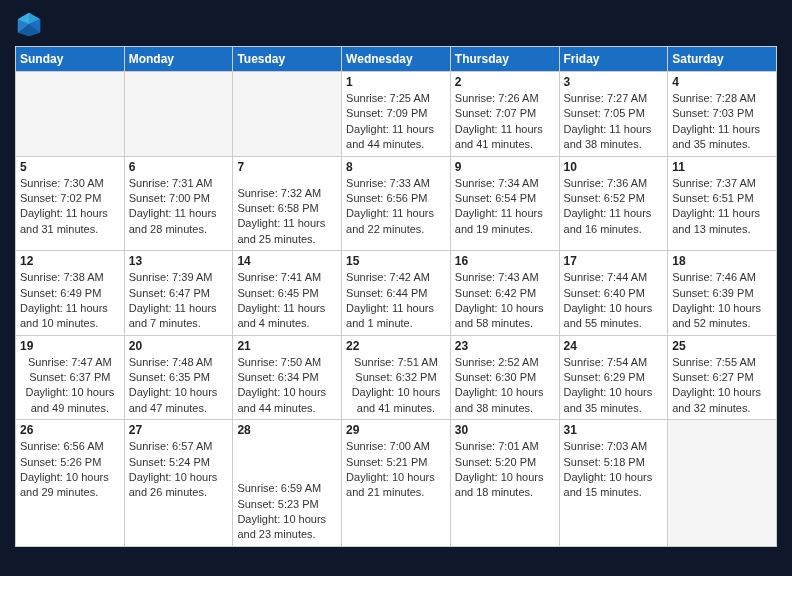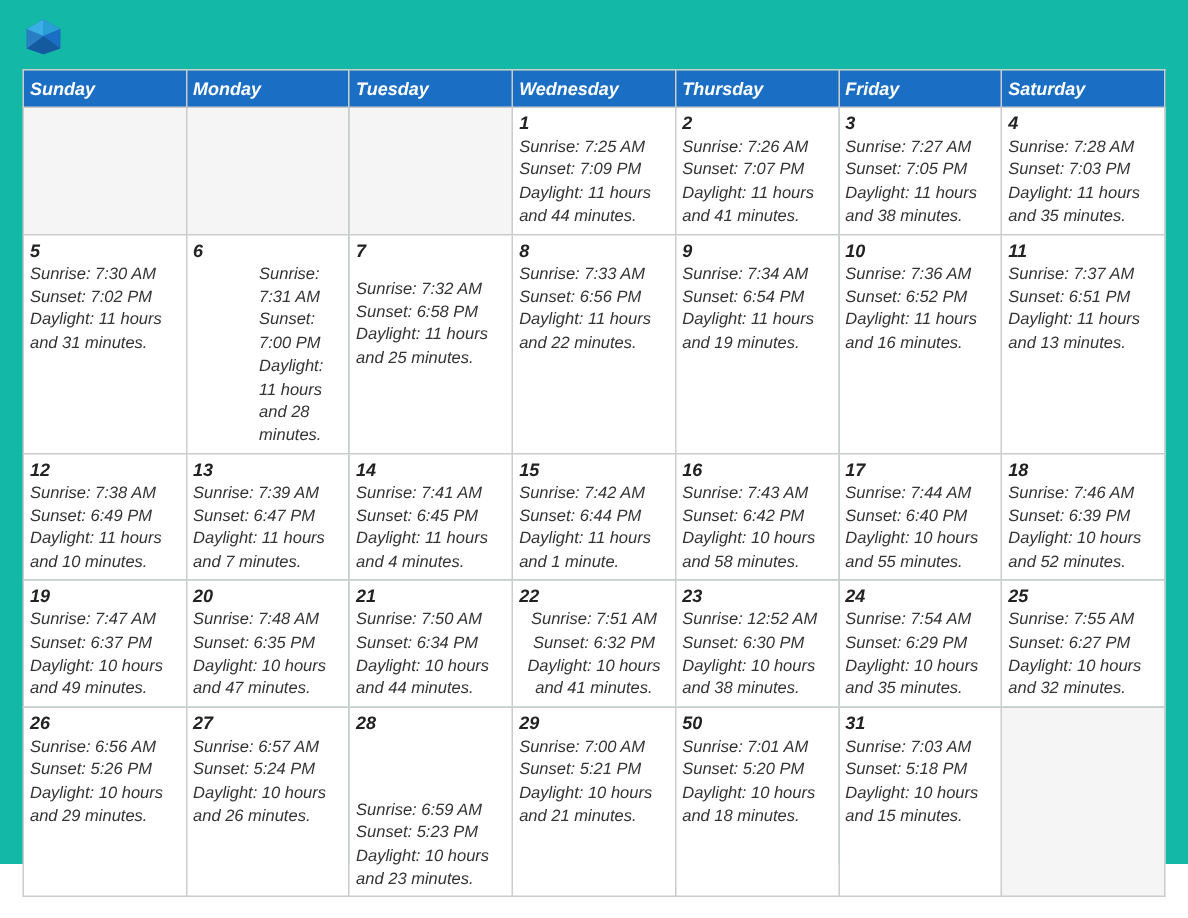--- a/index.html
+++ b/index.html
@@ -6,23 +6,22 @@
     body {
       width: 792px;
       height: 612px;
       font-family: Arial, sans-serif;
       background: #fff;
       overflow: hidden;
     }
     .page {
       width: 792px;
       height: 576px;
-      background: #14b8a6;
+      background: #0f172a;
       padding: 10px 15px;
-      font-style: italic;
     }
     .header {
       display: flex;
       justify-content: space-between;
       align-items: flex-start;
       margin-bottom: 8px;
     }
     .logo {
       display: flex;
       align-items: center;
@@ -157,21 +156,21 @@
         <tr>
           <td>
             <div class="day-num">5</div>
             <div class="day-info" style="white-space: pre-line;">Sunrise: 7:30 AM
 Sunset: 7:02 PM
 Daylight: 11 hours
 and 31 minutes.</div>
           </td>
           <td>
             <div class="day-num">6</div>
-            <div class="day-info" style="white-space: pre-line; margin-left: 44px;">Sunrise: 7:31 AM
+            <div class="day-info" style="white-space: pre-line;">Sunrise: 7:31 AM
 Sunset: 7:00 PM
 Daylight: 11 hours
 and 28 minutes.</div>
           </td>
           <td>
             <div class="day-num">7</div>
             <div class="day-info" style="white-space: pre-line; margin-top: 12px;">Sunrise: 7:32 AM
 Sunset: 6:58 PM
 Daylight: 11 hours
 and 25 minutes.</div>
@@ -252,21 +251,21 @@
             <div class="day-num">18</div>
             <div class="day-info" style="white-space: pre-line;">Sunrise: 7:46 AM
 Sunset: 6:39 PM
 Daylight: 10 hours
 and 52 minutes.</div>
           </td>
         </tr>
         <tr>
           <td>
             <div class="day-num">19</div>
-            <div class="day-info" style="white-space: pre-line;">Sunrise: 7:47 AM
+            <div class="day-info" style="white-space: pre-line; text-align: center;">Sunrise: 7:47 AM
 Sunset: 6:37 PM
 Daylight: 10 hours
 and 49 minutes.</div>
           </td>
           <td>
             <div class="day-num">20</div>
             <div class="day-info" style="white-space: pre-line;">Sunrise: 7:48 AM
 Sunset: 6:35 PM
 Daylight: 10 hours
 and 47 minutes.</div>
@@ -280,21 +279,21 @@
           </td>
           <td>
             <div class="day-num">22</div>
             <div class="day-info" style="white-space: pre-line; text-align: center;">Sunrise: 7:51 AM
 Sunset: 6:32 PM
 Daylight: 10 hours
 and 41 minutes.</div>
           </td>
           <td>
             <div class="day-num">23</div>
-            <div class="day-info" style="white-space: pre-line;">Sunrise: 12:52 AM
+            <div class="day-info" style="white-space: pre-line;">Sunrise: 2:52 AM
 Sunset: 6:30 PM
 Daylight: 10 hours
 and 38 minutes.</div>
           </td>
           <td>
             <div class="day-num">24</div>
             <div class="day-info" style="white-space: pre-line;">Sunrise: 7:54 AM
 Sunset: 6:29 PM
 Daylight: 10 hours
 and 35 minutes.</div>
@@ -330,21 +329,21 @@
 and 23 minutes.</div>
           </td>
           <td>
             <div class="day-num">29</div>
             <div class="day-info" style="white-space: pre-line;">Sunrise: 7:00 AM
 Sunset: 5:21 PM
 Daylight: 10 hours
 and 21 minutes.</div>
           </td>
           <td>
-            <div class="day-num">50</div>
+            <div class="day-num">30</div>
             <div class="day-info" style="white-space: pre-line;">Sunrise: 7:01 AM
 Sunset: 5:20 PM
 Daylight: 10 hours
 and 18 minutes.</div>
           </td>
           <td>
             <div class="day-num">31</div>
             <div class="day-info" style="white-space: pre-line;">Sunrise: 7:03 AM
 Sunset: 5:18 PM
 Daylight: 10 hours

